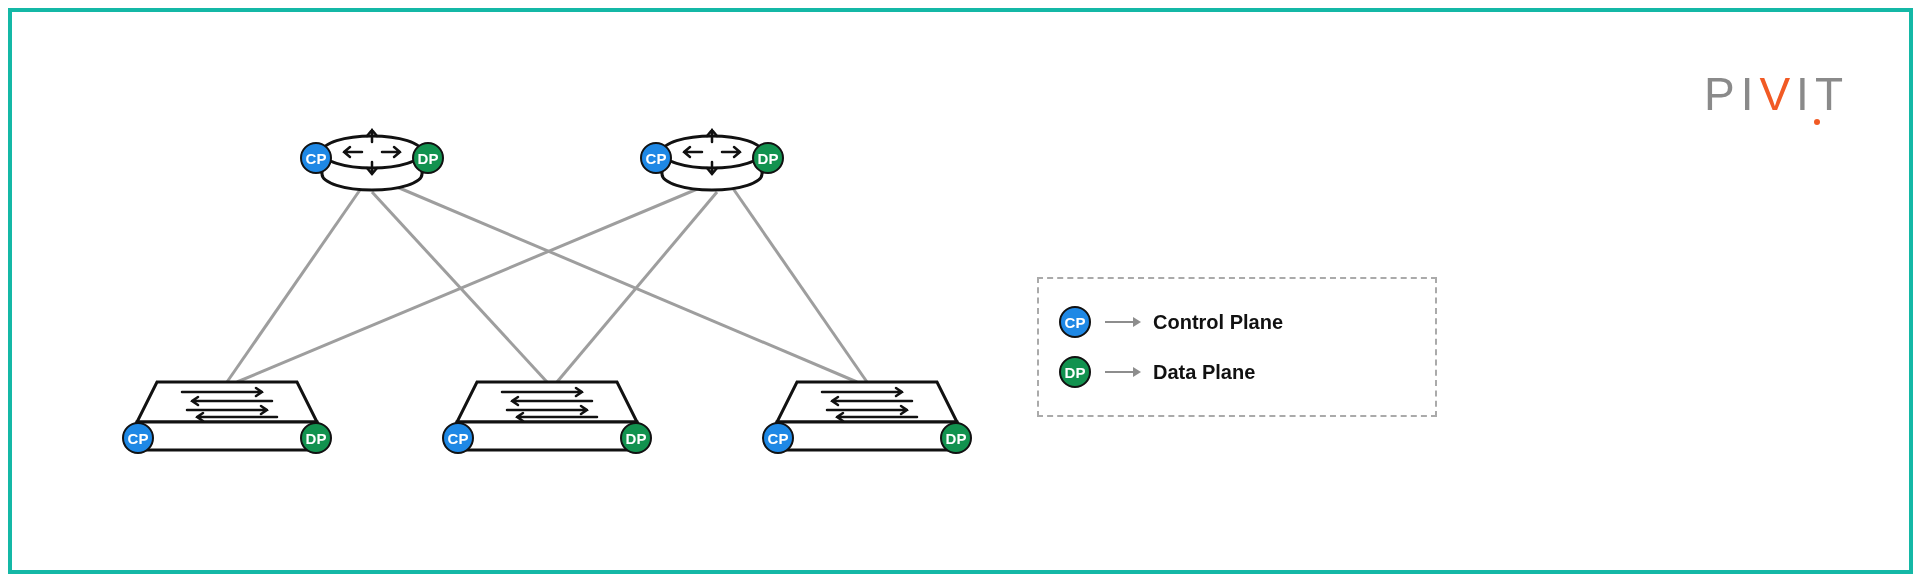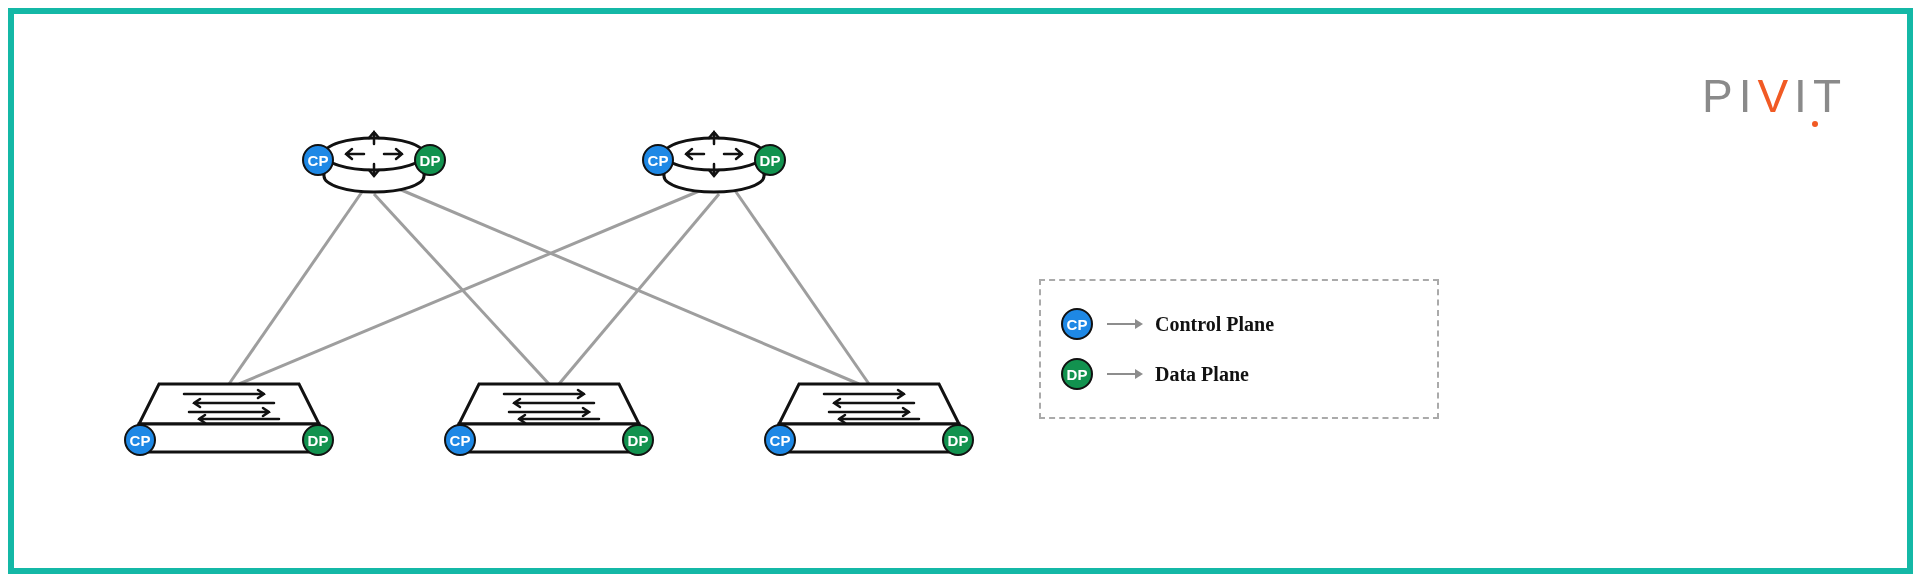--- a/index.html
+++ b/index.html
@@ -10,21 +10,21 @@
     font-family: Arial, Helvetica, sans-serif;
     background: #fff;
   }
   .frame {
     position: absolute;
     box-sizing: border-box;
     top: 8px;
     left: 8px;
     width: 1905px;
     height: 566px;
-    border: 6px solid #14b8a6;
+    border: 4px solid #14b8a6;
     background: #fff;
   }
   .brand {
     position: absolute;
     top: 55px;
     right: 60px;
     font-size: 46px;
     font-weight: 300;
     letter-spacing: 6px;
     color: #8a8a8a;
@@ -57,21 +57,20 @@
   }
   .legend-row {
     display: flex;
     align-items: center;
     gap: 14px;
   }
   .legend-label {
     font-size: 20px;
     font-weight: 700;
     color: #111;
-    font-family: Liberation Serif, serif;
   }
   .badge {
     width: 32px;
     height: 32px;
     border-radius: 50%;
     display: flex;
     align-items: center;
     justify-content: center;
     font-size: 15px;
     font-weight: 700;

